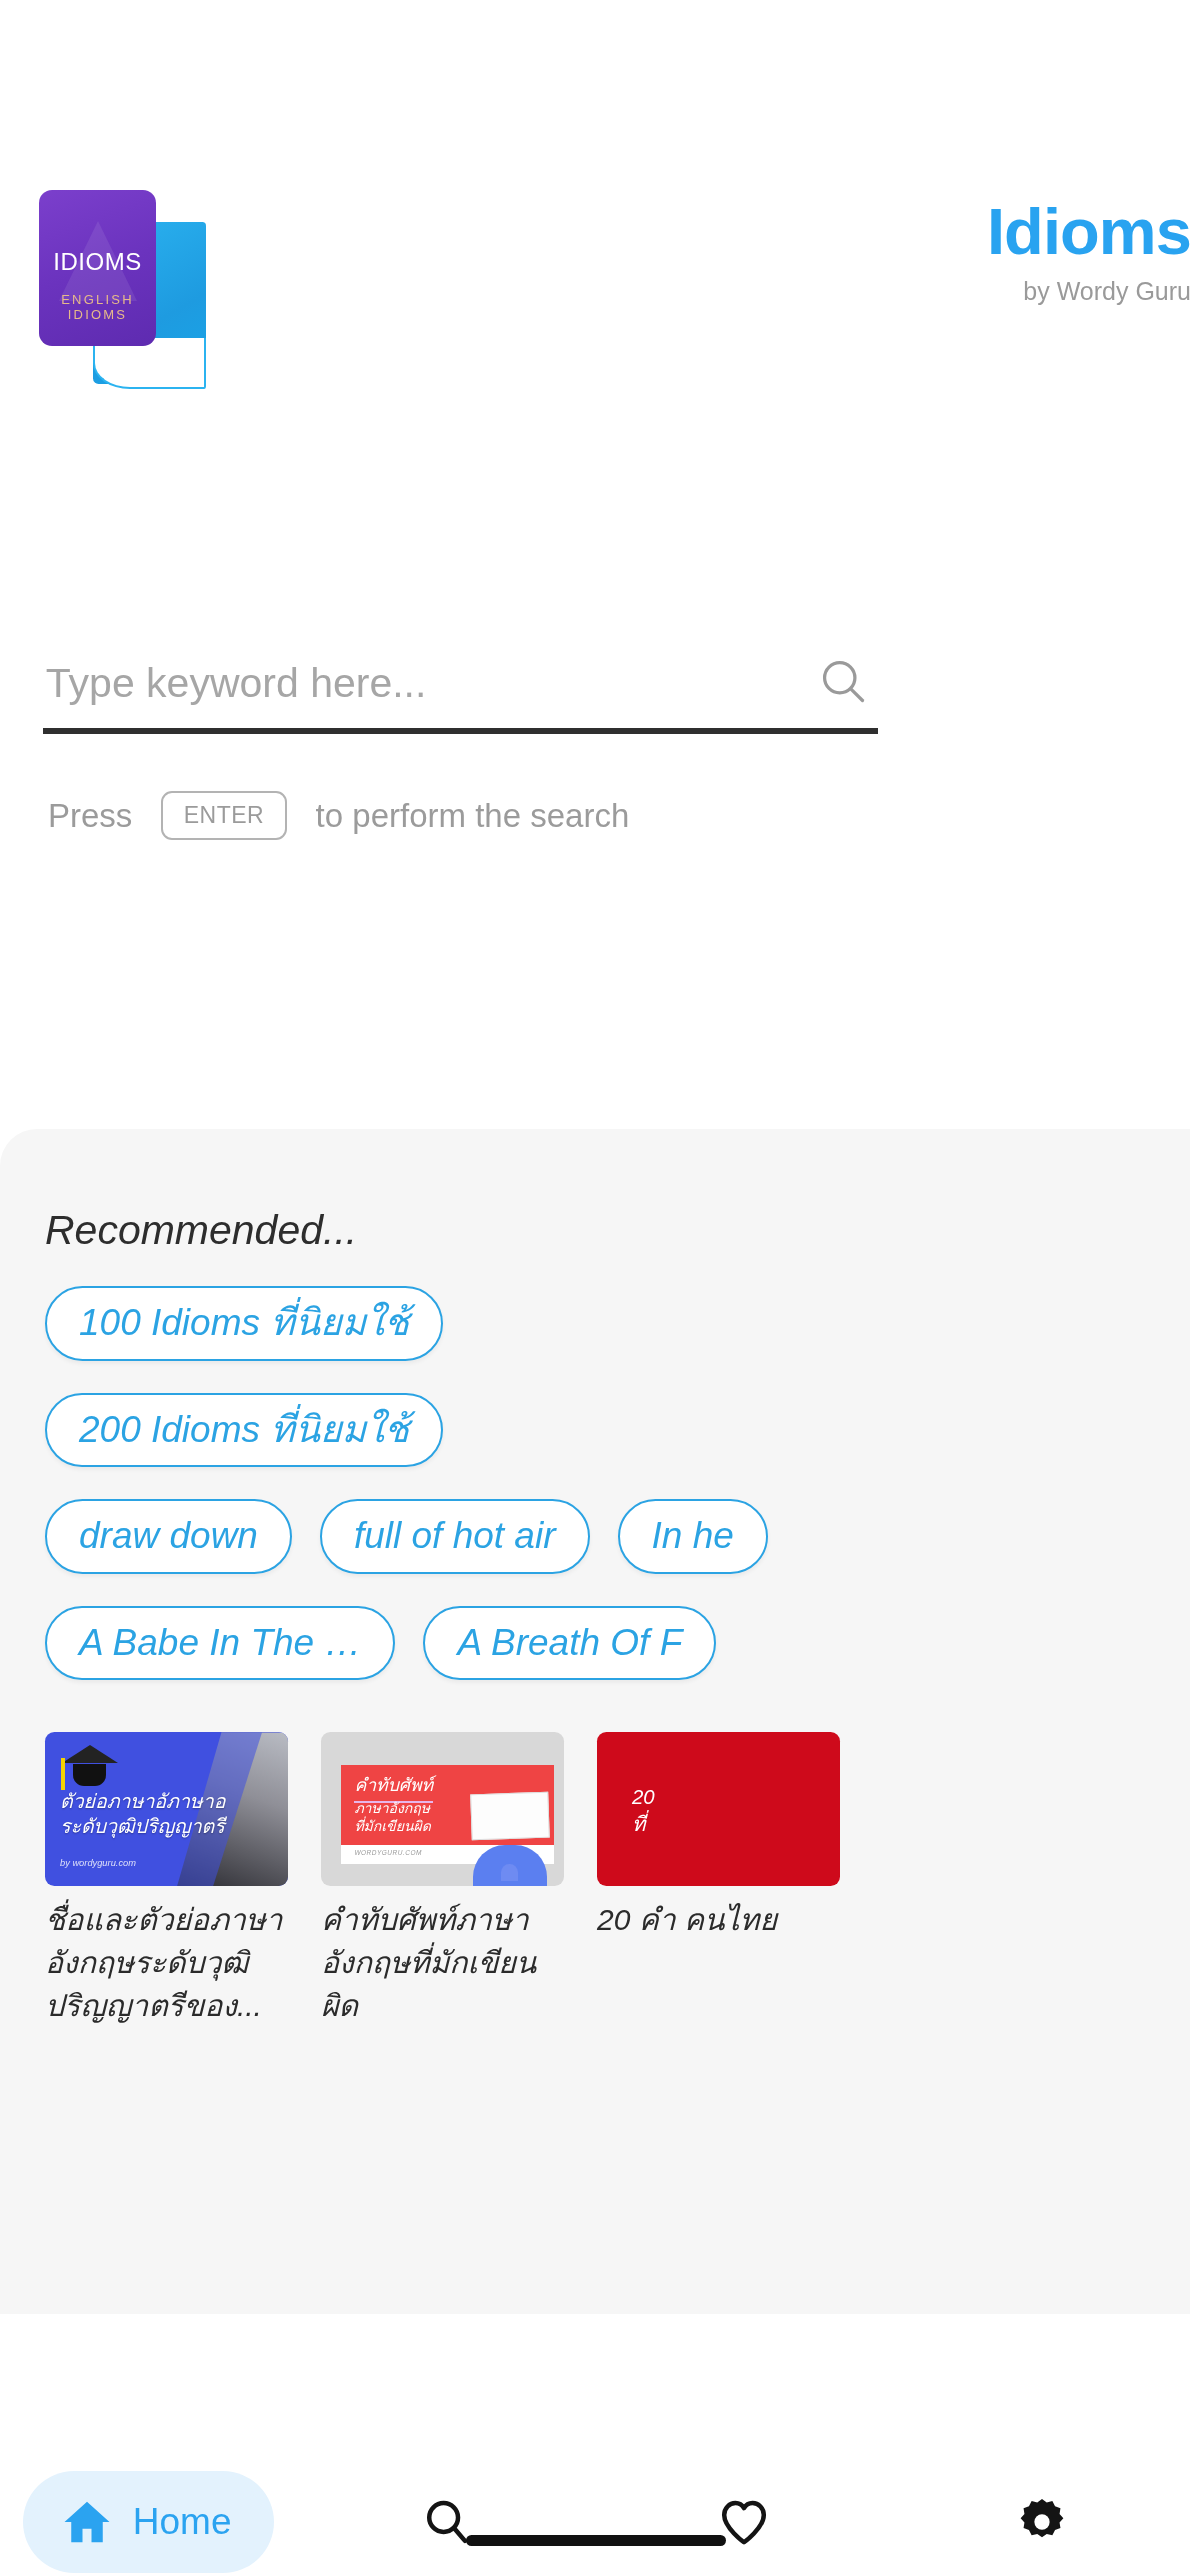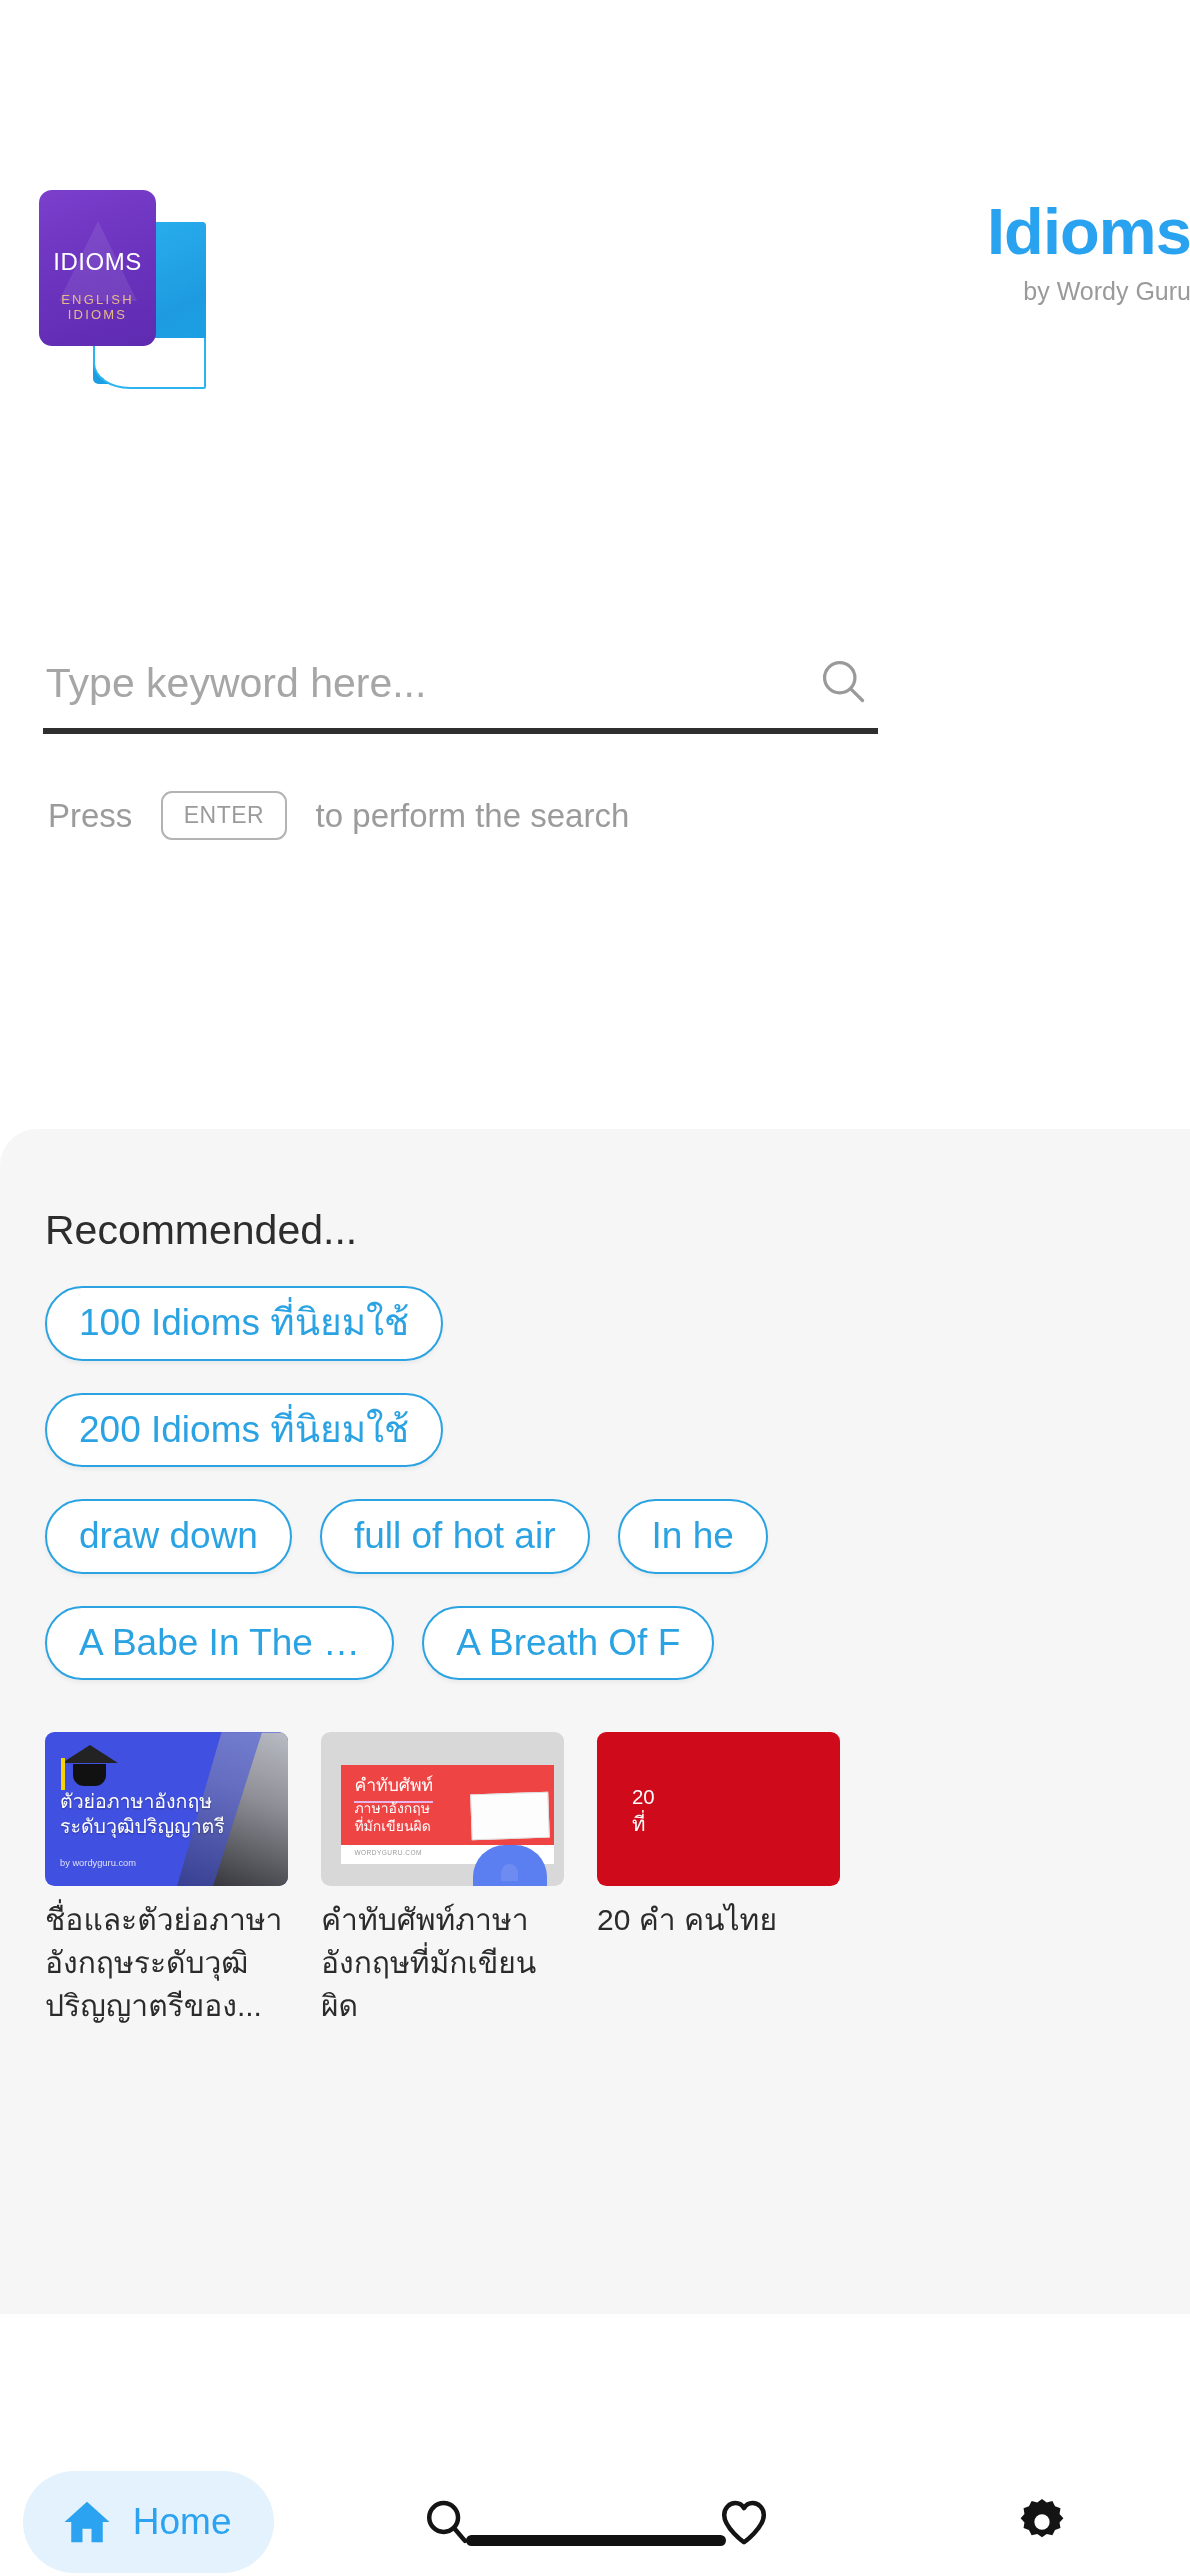--- a/index.html
+++ b/index.html
@@ -160,20 +160,21 @@
 
   
   #rec-panel {
     position: absolute;
     left: 0; top: 1129px;
     width: 1191px;
     height: 1185px;
     background: #F6F6F6;
     border-top-left-radius: 37px;
     overflow: hidden;
+    font-style: italic;
   }
   #rec-title {
     margin-left: 45px;
     margin-top: 78px;
     color: #2d2d2d;
     font-size: 41px;
     font-weight: 400;
   }
   .chip-row {
     display: flex;
@@ -403,21 +404,21 @@
     <div id="card-row">
 
       <div class="card">
         <div class="card-thumb thumb-grad">
           <div class="diag"></div>
           <div class="diag2"></div>
           <div class="cap-icon"></div>
           <div class="cap-base"></div>
           <div class="cap-tassel"></div>
           <div class="t1">
-            <span>ตัวย่อภาษาอังกฤษ</span><br>
+            <span>ตัวย่อภาษาอัภาษาอ</span><br>
             <span>ระดับวุฒิปริญญาตรี</span>
           </div>
           <div class="t2">by wordyguru.com</div>
         </div>
         <div class="card-cap">ชื่อและตัวย่อภาษาอังกฤษระดับวุฒิปริญญาตรีของ...</div>
       </div>
 
       <div class="card">
         <div class="card-thumb thumb-loan">
           <div class="banner">

